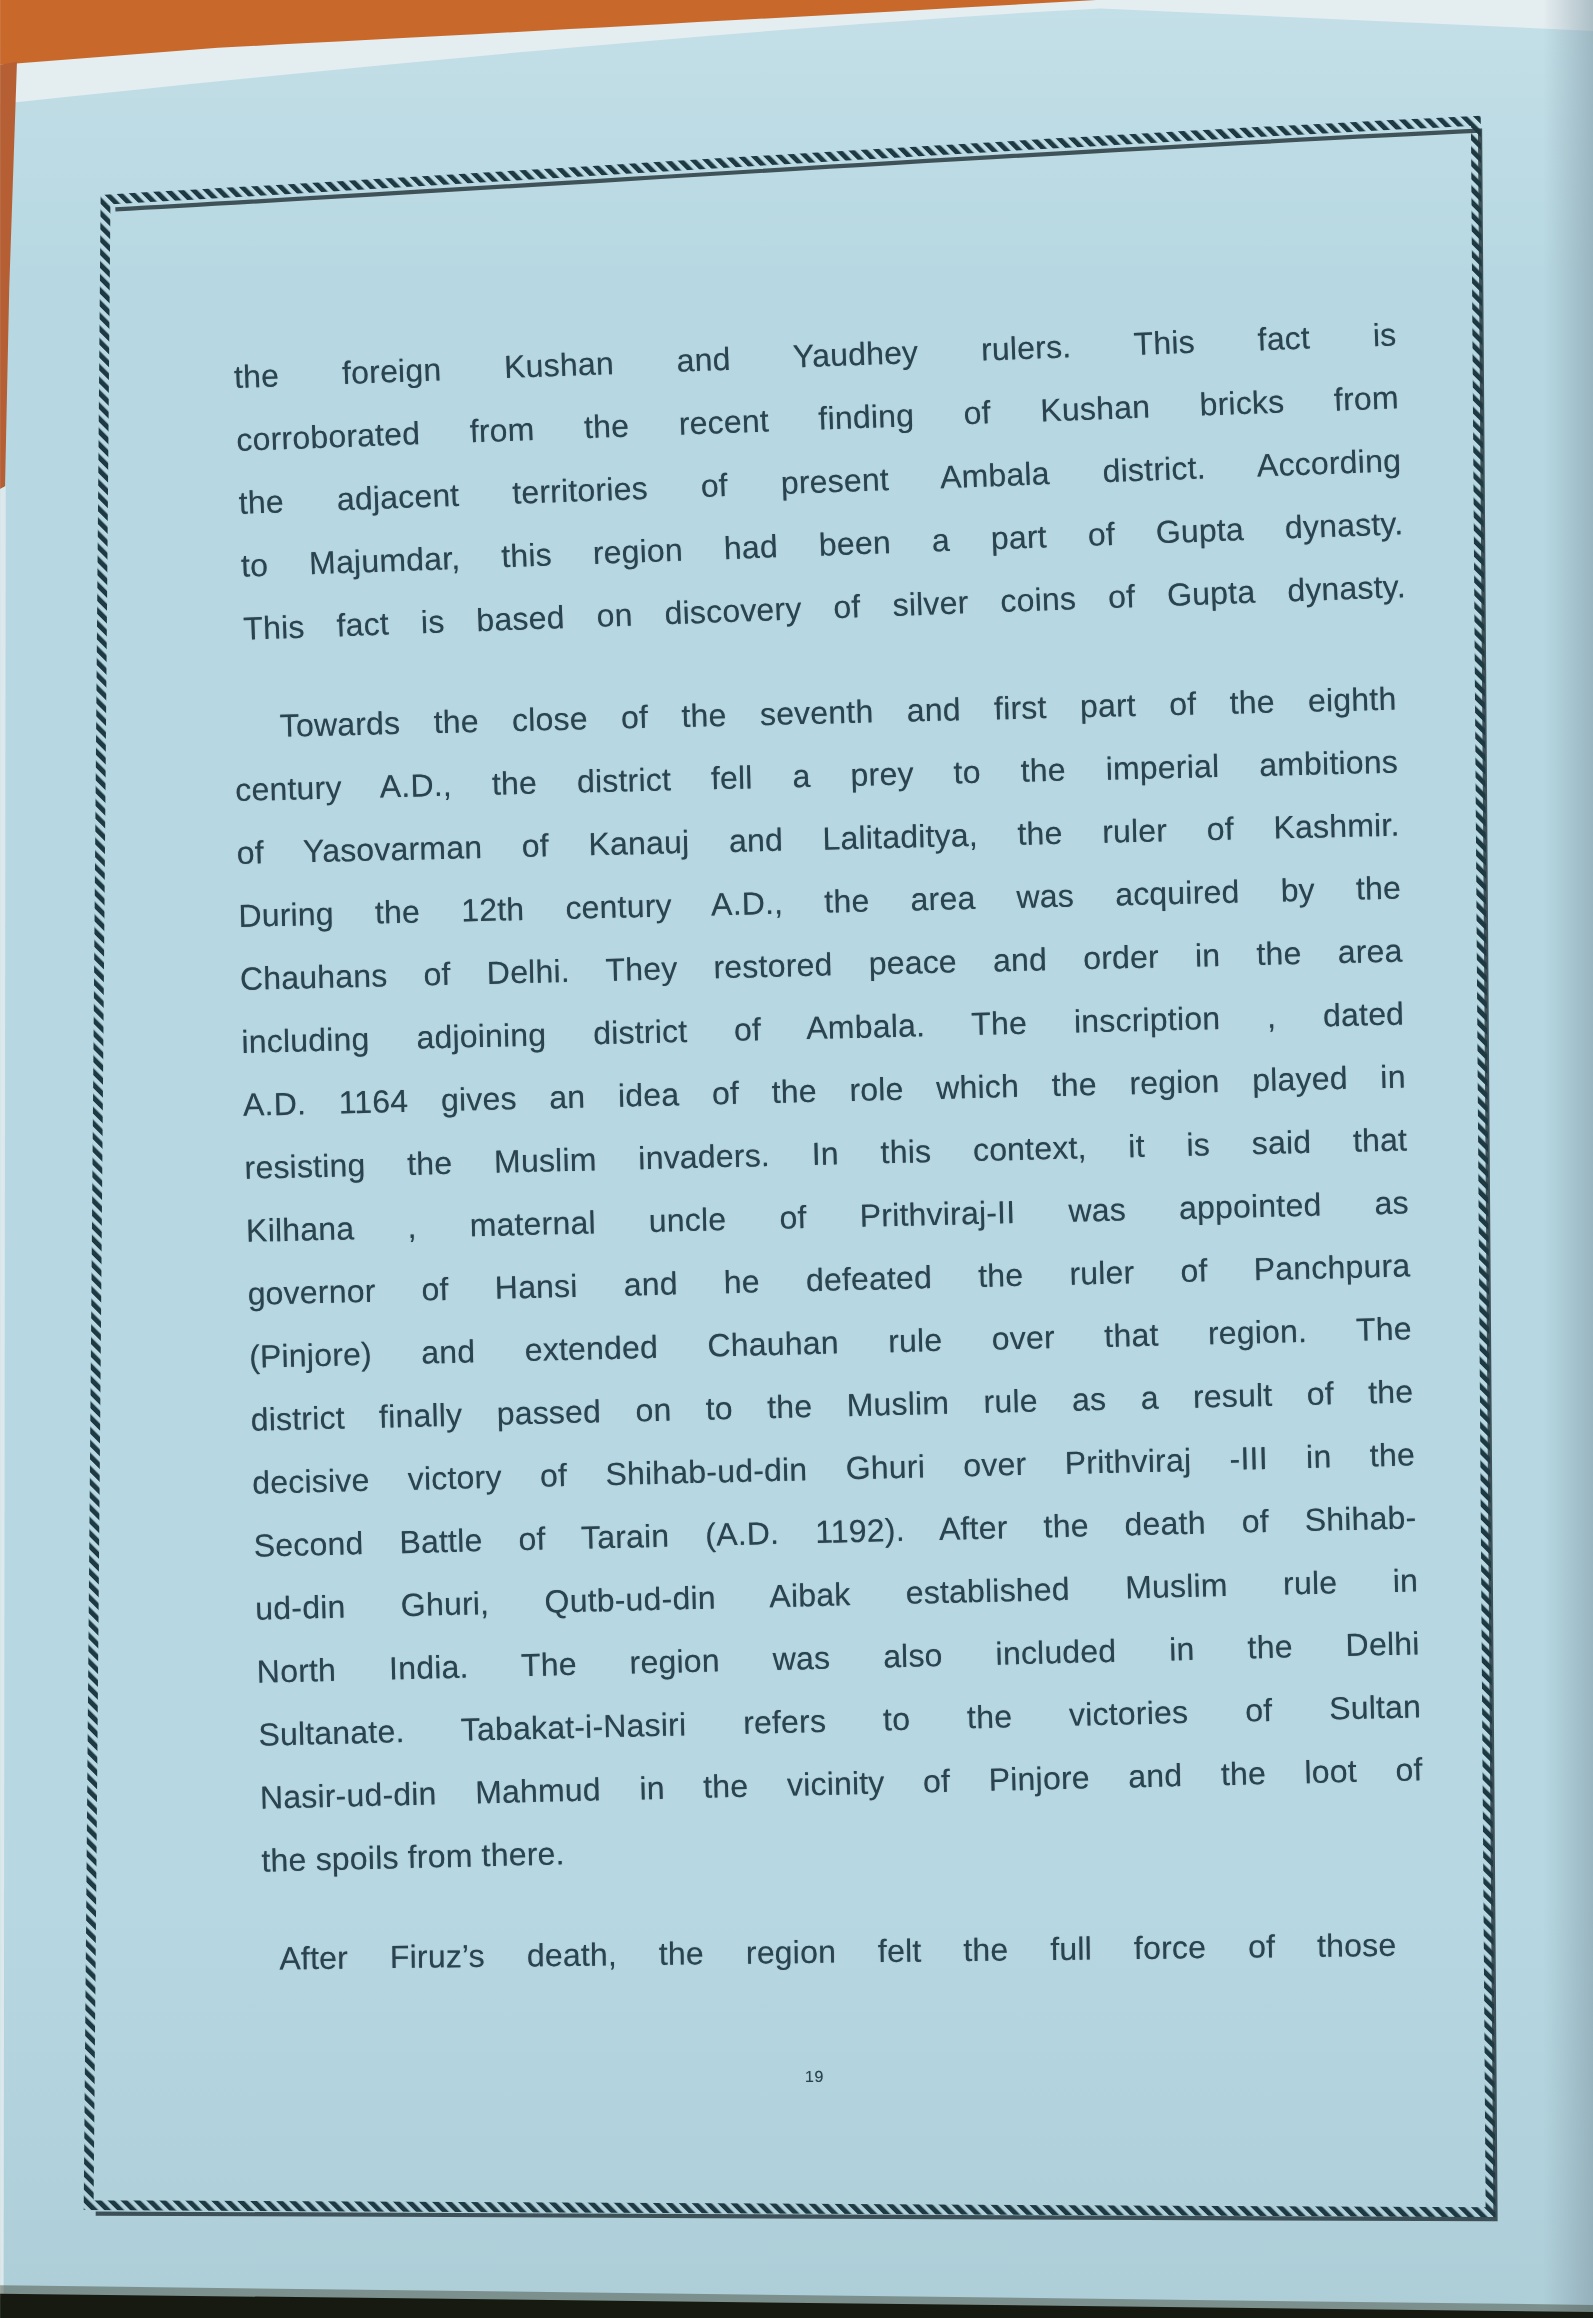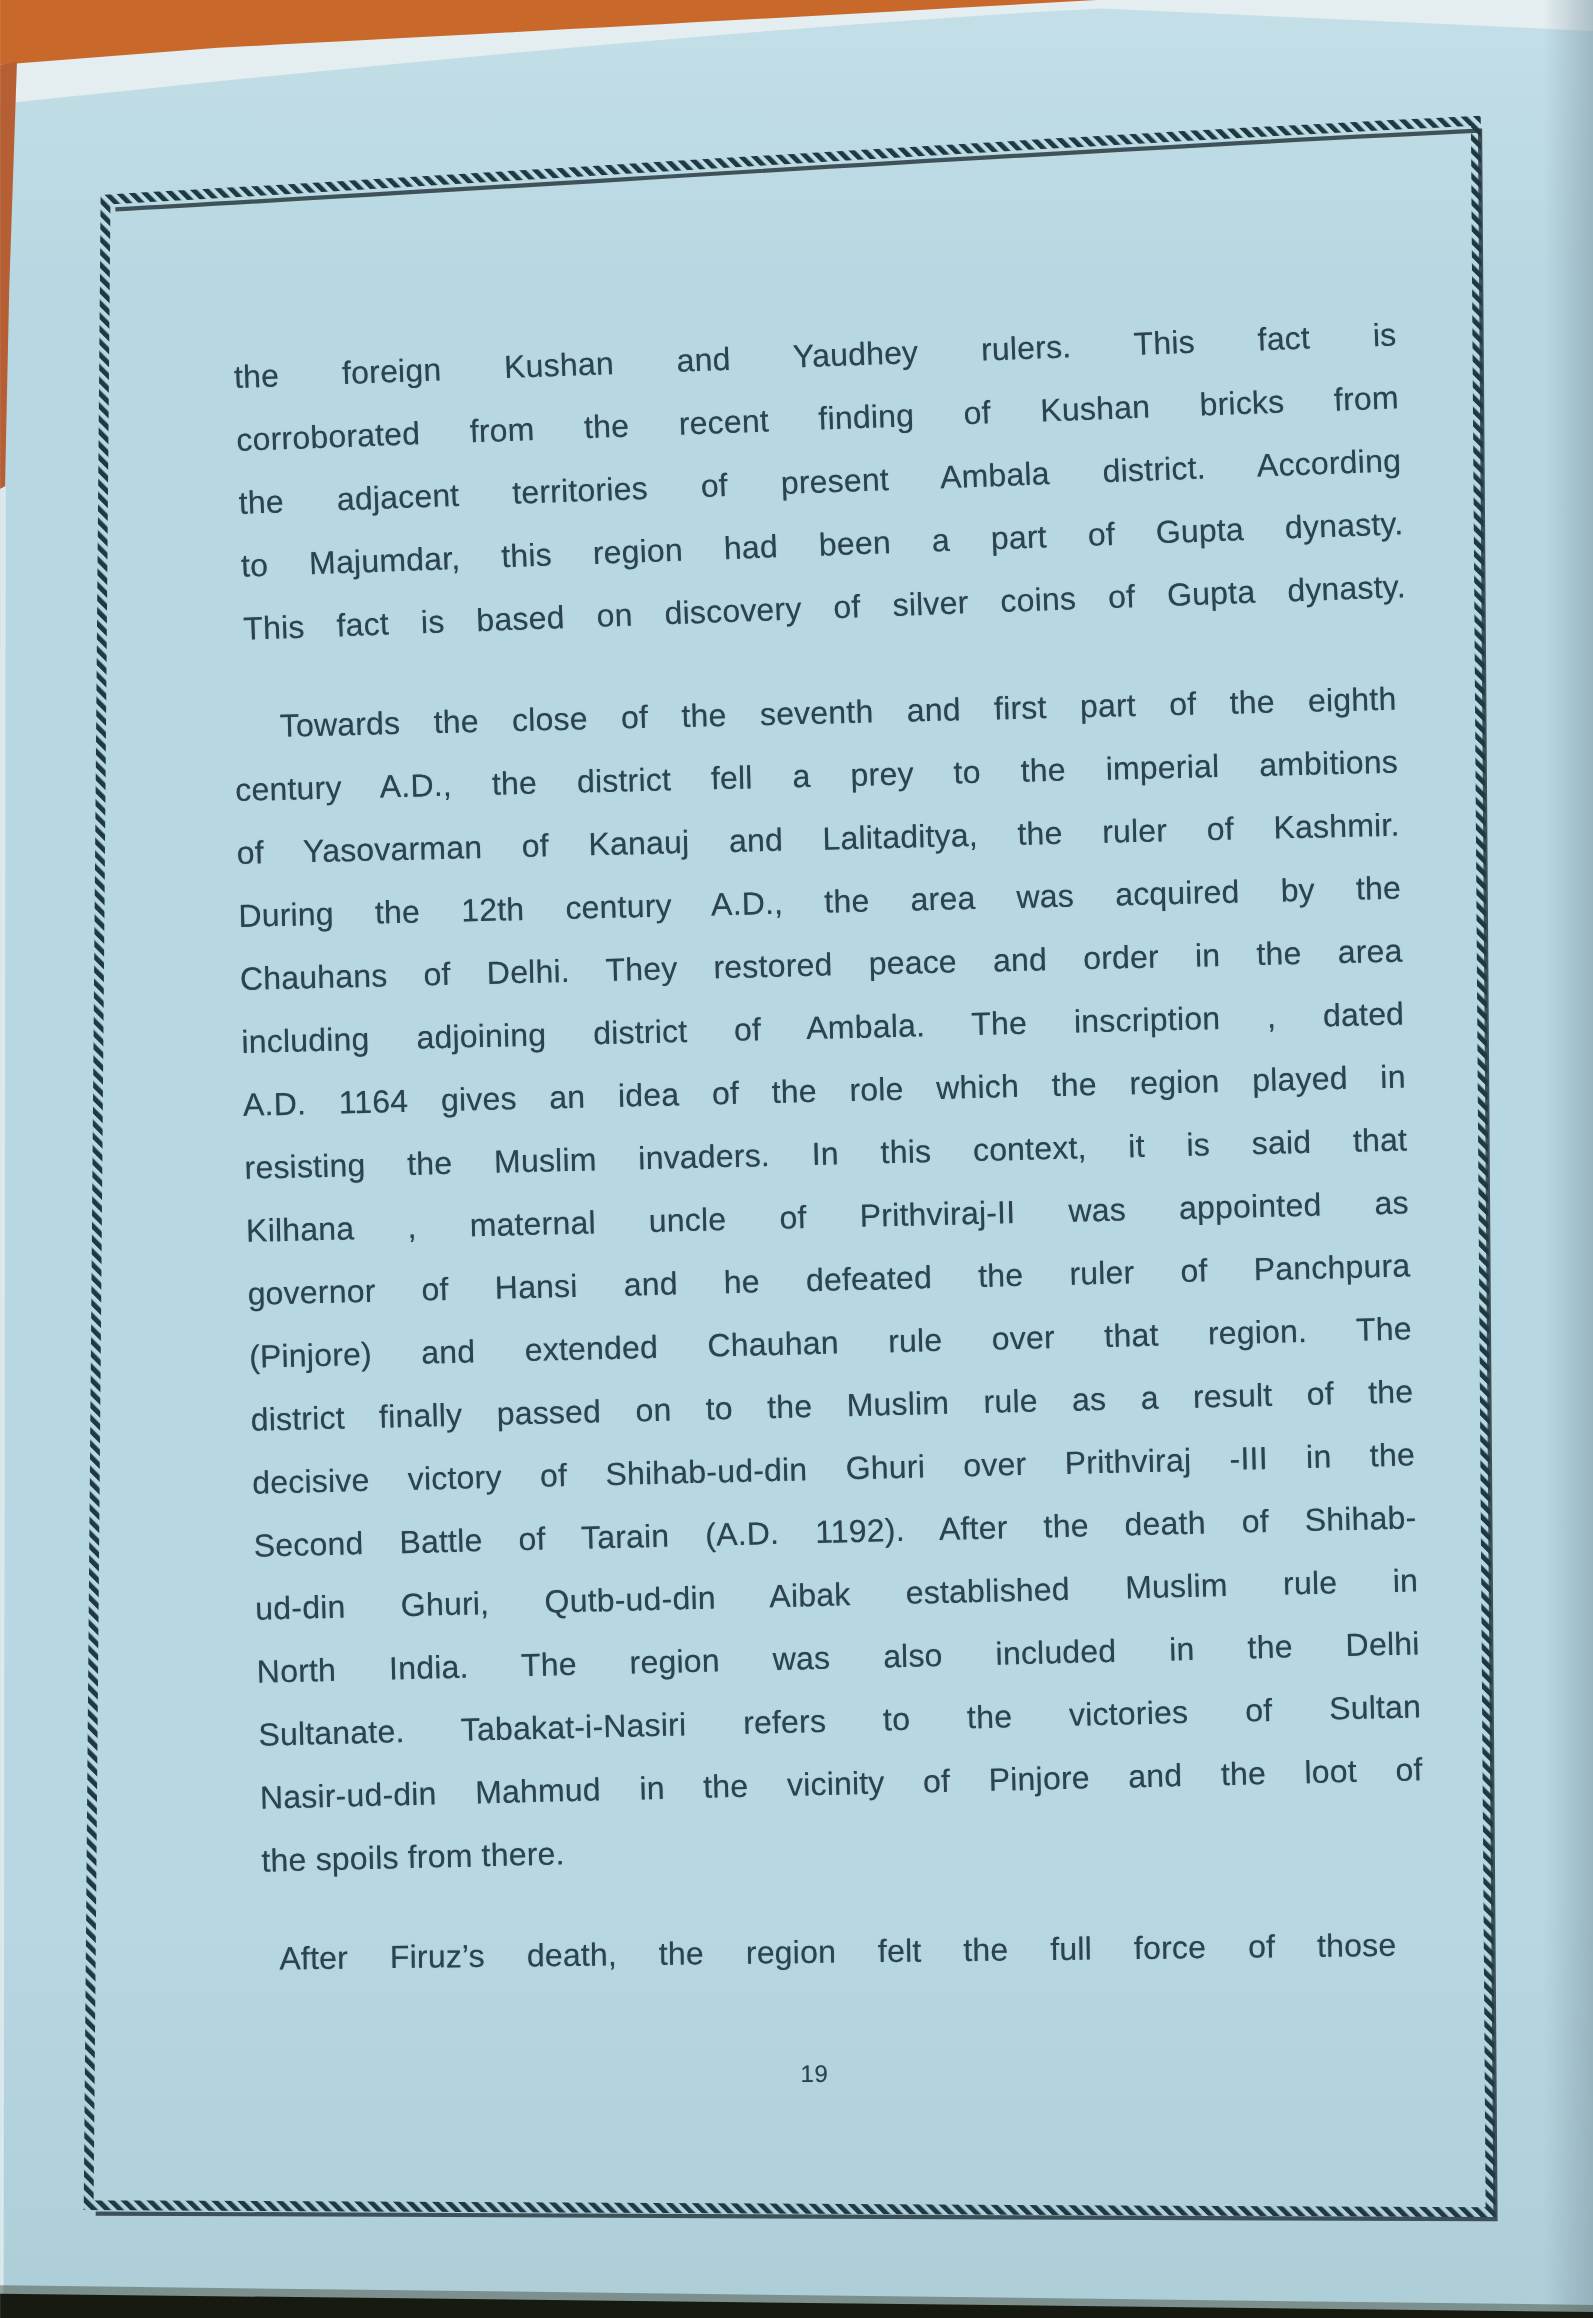--- a/index.html
+++ b/index.html
@@ -31,21 +31,21 @@
     text-shadow:0 0 0.9px rgba(42,67,79,.55);
   }
   .line.no-j{text-align-last:left;}
   .line.indent{text-indent:46px;}
   .pagenum-row{
     margin-top:49px;
     text-align:center;
     transform:rotate(-0.5deg);
   }
   .pagenum{
-    font-size:24px;
+    font-size:16px;
     letter-spacing:0.7px;
     text-shadow:0 0 0.7px rgba(42,67,79,.5);
   }
 </style>
 </head>
 <body>
 
 <div class="photo">
 
   <svg class="backdrop" viewBox="0 0 2268 3300" xmlns="http://www.w3.org/2000/svg">

